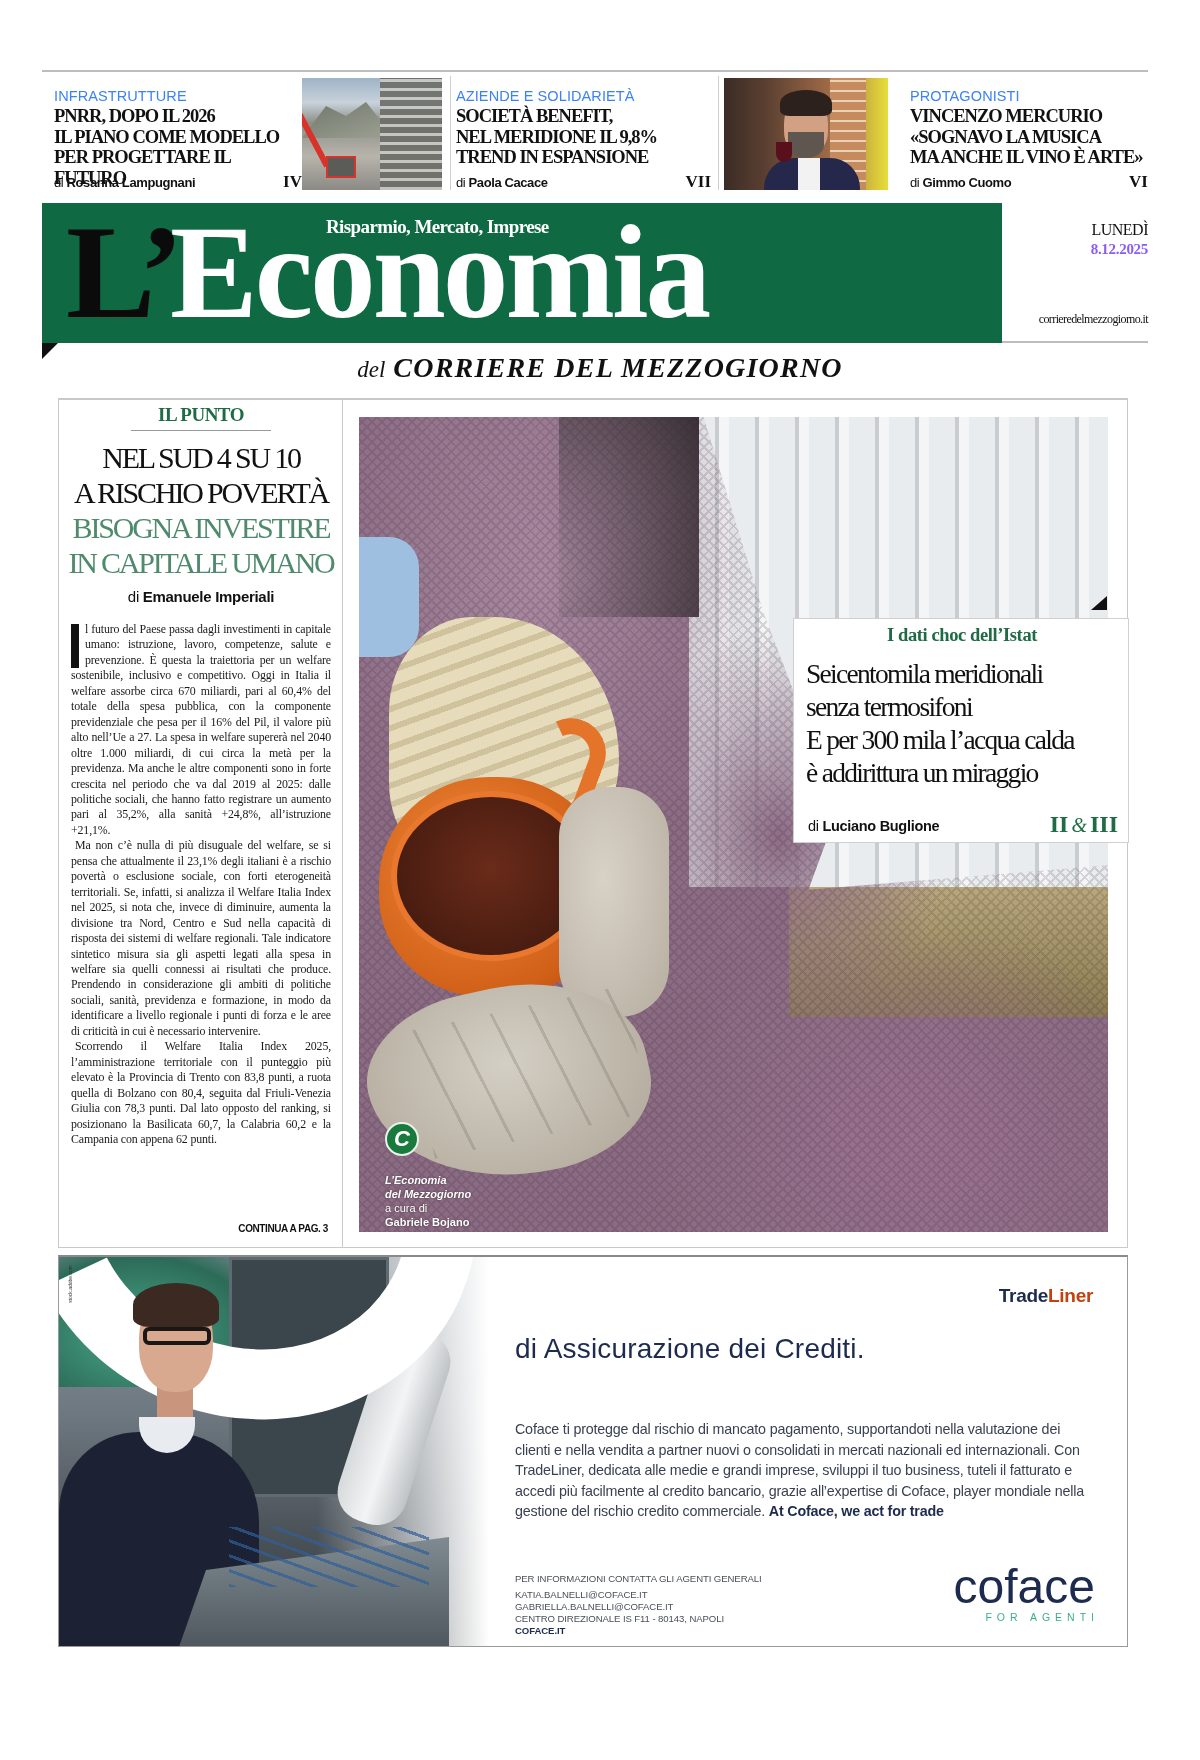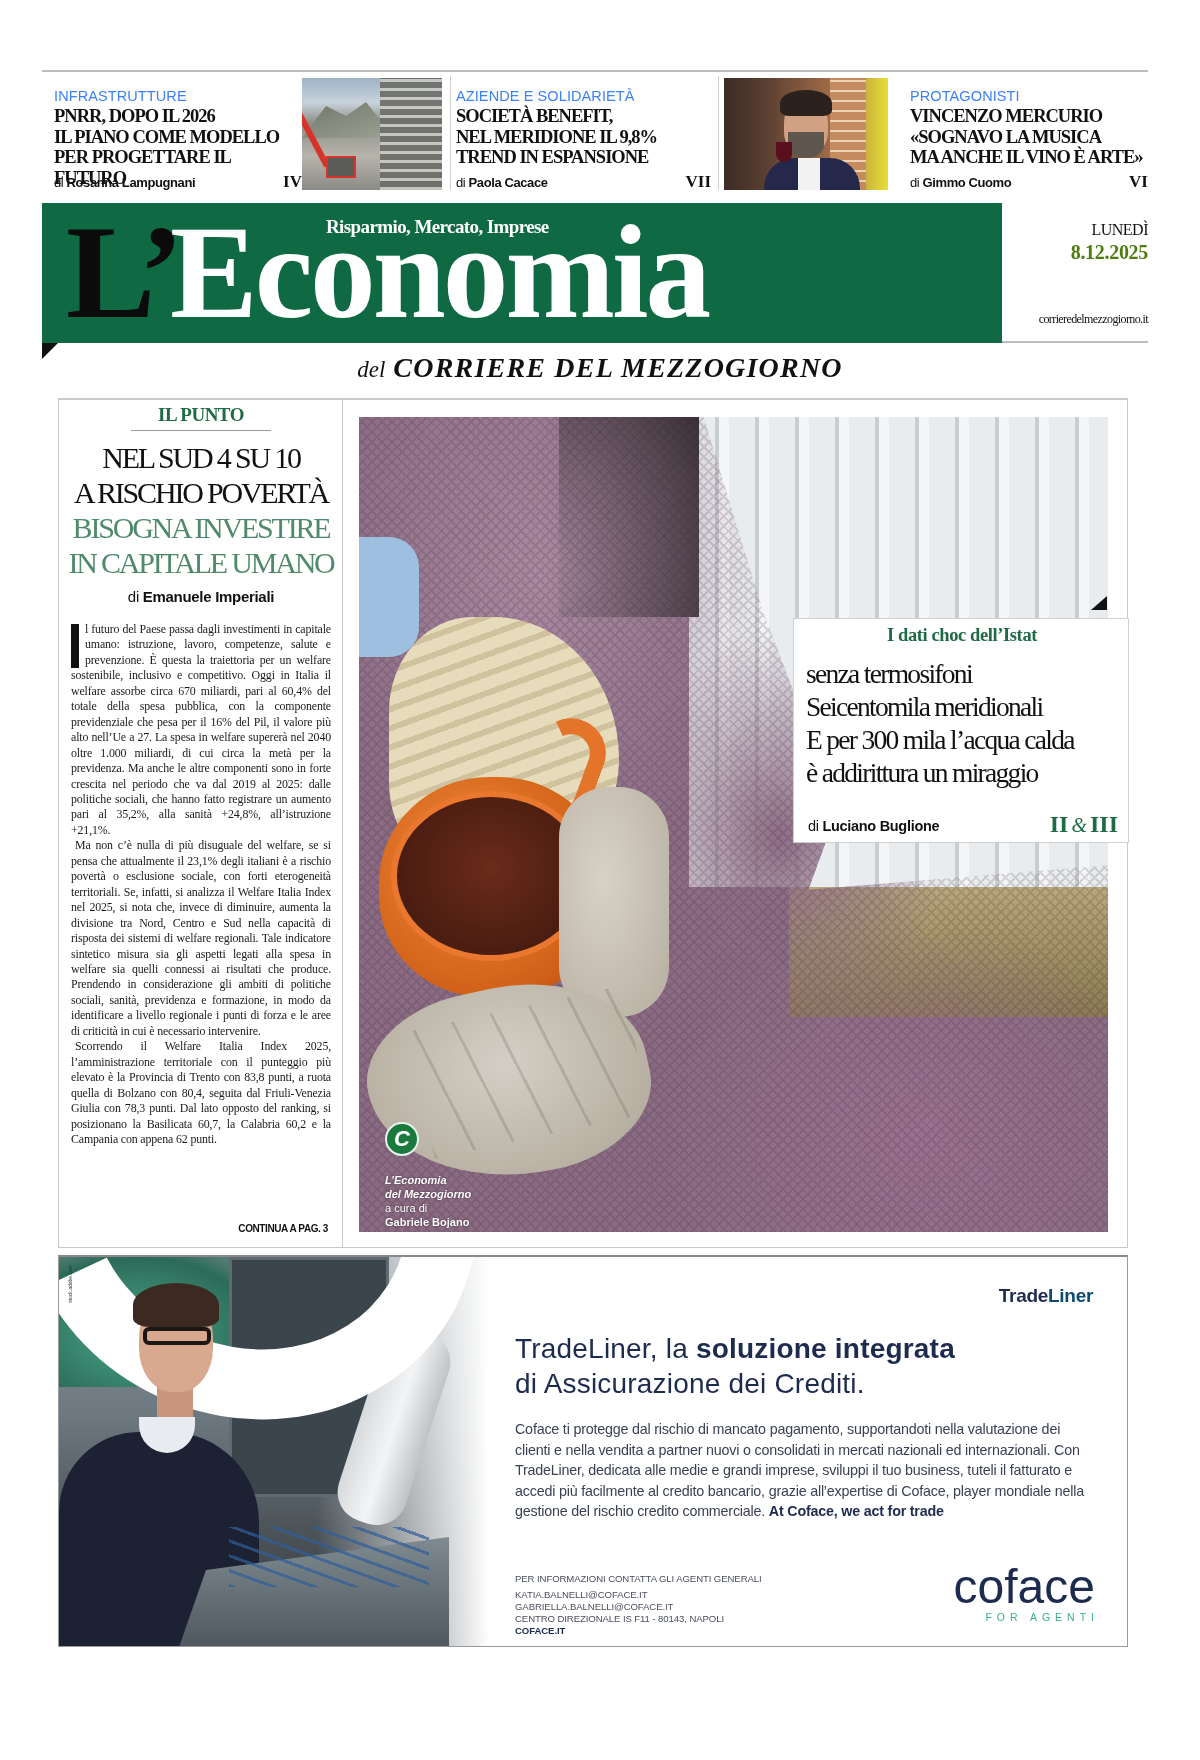--- a/index.html
+++ b/index.html
@@ -35,21 +35,21 @@
   .thumb-wine .glass { position: absolute; left: 52px; top: 64px; width: 16px; height: 20px; border-radius: 0 0 8px 8px; background: #5a0f1d; }
 
   
   .mast-green { left: 42px; top: 203px; width: 960px; height: 140px; background: #0f6a44; }
   .mast-notch { left: 42px; top: 343px; width: 0; height: 0; border-top: 16px solid #111; border-right: 16px solid transparent; }
   .mast-L { left: 66px; top: 212px; font-family: "Liberation Serif", serif; font-weight: bold; font-size: 134px; line-height: 120px; color: #0b0b0b; letter-spacing: -4px; }
   .mast-econ { left: 170px; top: 212px; font-family: "Liberation Serif", serif; font-weight: bold; font-size: 134px; line-height: 120px; color: #ffffff; letter-spacing: -3px; transform: scaleX(0.98); transform-origin: left; }
   .mast-tagline { left: 326px; top: 216px; font-family: "Liberation Serif", serif; font-weight: bold; font-size: 19px; color: #ffffff; letter-spacing: -0.6px; }
   .mast-right { left: 1002px; top: 203px; width: 146px; height: 140px; border-bottom: 2px solid #bdbdbd; }
   .mast-day { position: absolute; right: 0; top: 18px; font-family: "Liberation Serif", serif; font-size: 16px; color: #111; letter-spacing: -0.5px; }
-  .mast-date { position: absolute; right: 0; top: 38px; font-family: "Liberation Serif", serif; font-weight: bold; font-size: 20px; color: #4d7c0f; letter-spacing: -0.3px; }
+  .mast-date { position: absolute; right: 0; top: 38px; font-family: "Liberation Serif", serif; font-weight: bold; font-size: 15px; color: #8b5cf6; letter-spacing: -0.3px; }
   .mast-url { position: absolute; right: 0; bottom: 14px; font-family: "Liberation Serif", serif; font-size: 12px; letter-spacing: -0.6px; color: #111; }
   .mast-del { left: 0; width: 1200px; top: 352px; text-align: center; }
   .mast-del .del { font-family: "Liberation Serif", serif; font-style: italic; font-size: 23px; color: #111; margin-right: 8px; }
   .mast-del .corriere { font-family: "Liberation Serif", serif; font-weight: bold; font-style: italic; font-size: 28px; letter-spacing: 1.2px; color: #111; }
 
   
   .main-box { left: 58px; top: 390px; width: 1070px; height: 850px; border: 1px solid #c9c9c9; border-top: 2px solid #c9c9c9; margin-top: 8px; }
   .left-col { position: absolute; left: 0; top: 0; width: 284px; height: 848px; border-right: 1px solid #c9c9c9; }
   .punto { position: absolute; left: 0; width: 284px; top: 4px; text-align: center; font-family: "Liberation Serif", serif; font-weight: bold; font-size: 19px; color: #1f6b45; letter-spacing: -0.5px; }
   .punto-rule { position: absolute; left: 72px; top: 30px; width: 140px; height: 1px; background: #9a9a9a; }
@@ -114,21 +114,21 @@
   .ad-person-collar { position: absolute; left: 80px; top: 160px; width: 56px; height: 36px; border-radius: 0 0 28px 28px; background: #e8ecf0; }
   .ad-person-head { position: absolute; left: 80px; top: 35px; width: 74px; height: 100px; border-radius: 46% 46% 44% 44%; background: #d8a98f; }
   .ad-person-hair { position: absolute; left: 74px; top: 26px; width: 86px; height: 44px; border-radius: 50% 50% 20% 20%; background: #3c2a22; }
   .ad-person-neck { position: absolute; left: 98px; top: 128px; width: 36px; height: 40px; background: #c9957c; }
   .ad-glasses { position: absolute; left: 84px; top: 70px; width: 68px; height: 18px; border: 4px solid #1b1716; border-radius: 6px; }
   .ad-machine { position: absolute; left: 120px; top: 280px; width: 270px; height: 110px; background: linear-gradient(180deg, #7f8a91, #4f585e); clip-path: polygon(10% 30%, 100% 0, 100% 100%, 0 100%); }
   .ad-cables { position: absolute; left: 170px; top: 270px; width: 200px; height: 60px; opacity: .7; background: repeating-linear-gradient(20deg, #2f5f9a 0 3px, transparent 3px 14px); }
   .ad-vertical-credit { position: absolute; left: 8px; top: 8px; font-family: "Liberation Sans", sans-serif; font-size: 5px; color: #333; writing-mode: vertical-rl; transform: rotate(180deg); }
 
   .ad-brand { position: absolute; right: 34px; top: 28px; font-family: "Liberation Sans", sans-serif; font-weight: bold; font-size: 19px; color: #1d2b4f; letter-spacing: -0.3px; }
-  .ad-brand .liner { color: #0c4a6e; }
+  .ad-brand .liner { color: #c2410c; }
   .ad-title { position: absolute; left: 456px; top: 74px; font-family: "Liberation Sans", sans-serif; font-size: 28px; line-height: 35px; color: #1d2b4f; letter-spacing: 0.2px; }
   .ad-title b { font-weight: bold; }
   .ad-body { position: absolute; left: 456px; top: 162px; width: 580px; font-family: "Liberation Sans", sans-serif; font-size: 14.3px; line-height: 20.6px; color: #3a4152; letter-spacing: -0.2px; }
   .ad-body b { font-weight: bold; color: #1d2b4f; }
   .ad-info { position: absolute; left: 456px; top: 316px; font-family: "Liberation Sans", sans-serif; font-size: 9.6px; line-height: 12px; color: #4a4f5c; letter-spacing: -0.1px; }
   .ad-info .lead { margin-bottom: 4px; display: block; }
   .ad-info .ln { display: block; }
   .ad-info .site { display: block; font-weight: bold; color: #1d2b4f; }
   .ad-logo { position: absolute; right: 32px; top: 308px; text-align: right; }
   .ad-logo .word { font-family: "Liberation Sans", sans-serif; font-size: 48px; line-height: 44px; color: #1d2b4f; letter-spacing: 0px; }
@@ -253,22 +253,22 @@
       <span class="it">del Mezzogiorno</span>
       <span class="cur">a cura di</span>
       <span class="name">Gabriele Bojano</span>
     </div>
   </div>
   <div class="ph-corner" style="right:20px; top:196px;"></div>
 
   <div class="callout">
     <div class="kick">I dati choc dell’Istat</div>
     <div class="head">
+      <div>Seicentomila meridionali</div>
       <div>senza termosifoni</div>
-      <div>Seicentomila meridionali</div>
       <div>E per 300 mila l’acqua calda</div>
       <div>è addirittura un miraggio</div>
     </div>
     <div class="by"><span>di</span> <b>Luciano Buglione</b></div>
     <div class="pages"><span>II</span><i>&amp;</i><span>III</span></div>
   </div>
 </div>
 
 <div class="abs ad">
   <div class="ad-photo">
@@ -283,21 +283,20 @@
     <div class="ad-person-hair"></div>
     <div class="ad-glasses"></div>
     <div class="ad-machine"></div>
     <div class="ad-cables"></div>
     <div class="ad-vertical-credit">stock.adobe.com</div>
   </div>
 
   <div class="ad-brand"><span>Trade</span><span class="liner">Liner</span></div>
 
   <div class="ad-title">
-    <div><span>TradeLiner, la </span><b>soluzione integrata</b></div>
     <div>di Assicurazione dei Crediti.</div>
   </div>
 
   <div class="ad-body"><span>Coface ti protegge dal rischio di mancato pagamento, supportandoti nella valutazione dei clienti e nella vendita a partner nuovi o consolidati in mercati nazionali ed internazionali. Con TradeLiner, dedicata alle medie e grandi imprese, sviluppi il tuo business, tuteli il fatturato e accedi più facilmente al credito bancario, grazie all’expertise di Coface, player mondiale nella gestione del rischio credito commerciale. </span><b>At Coface, we act for trade</b></div>
 
   <div class="ad-info">
     <span class="lead">PER INFORMAZIONI CONTATTA GLI AGENTI GENERALI</span>
     <span class="ln">KATIA.BALNELLI@COFACE.IT</span>
     <span class="ln">GABRIELLA.BALNELLI@COFACE.IT</span>
     <span class="ln">CENTRO DIREZIONALE IS F11 - 80143, NAPOLI</span>

